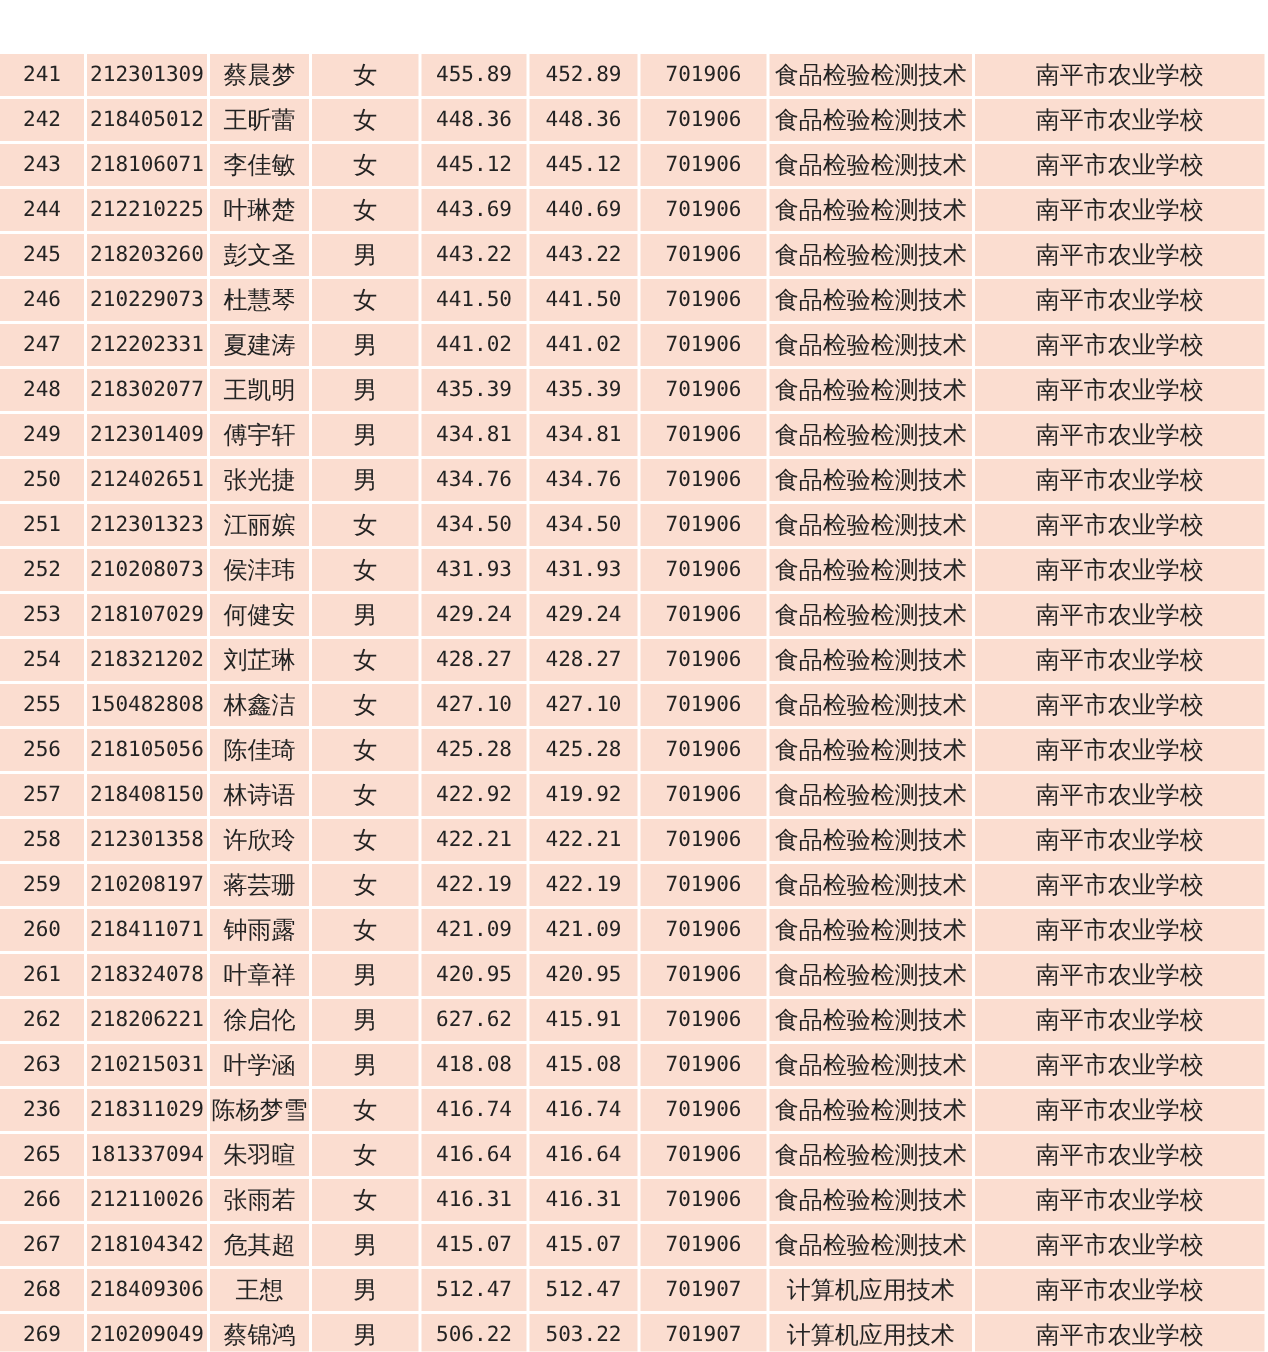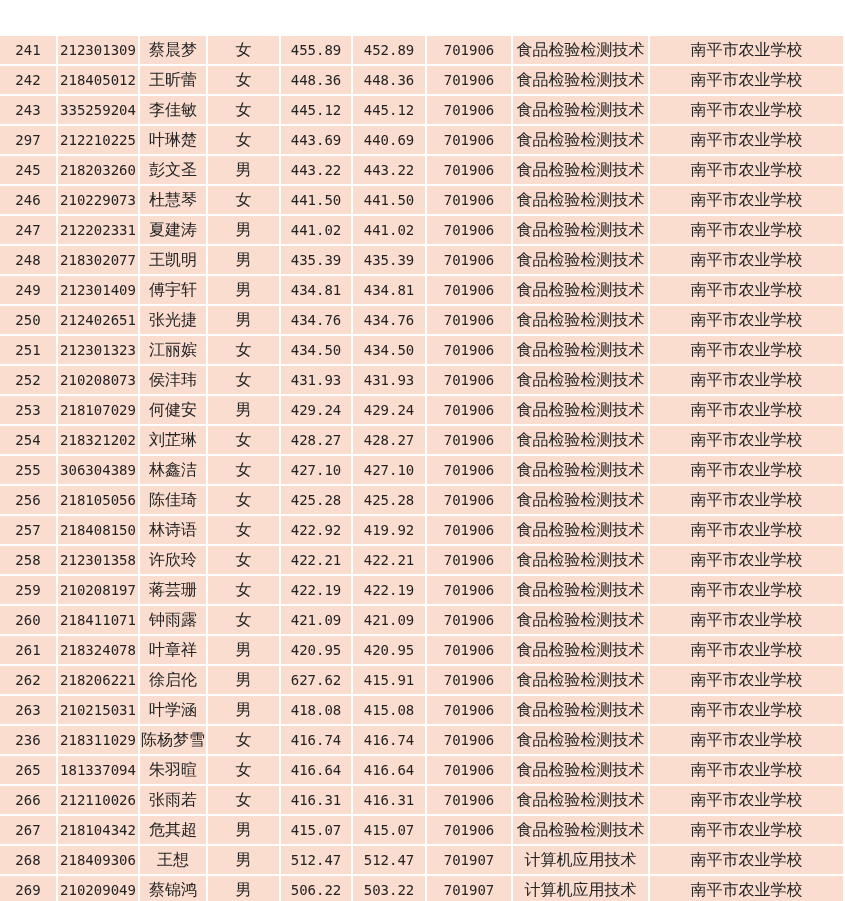--- a/index.html
+++ b/index.html
@@ -41,33 +41,33 @@
     font-family: "DejaVu Sans", sans-serif;
     font-size: 16px;
   }
 </style>
 </head>
 <body>
 
 <div class="grid" id="grid">
     <div class="row"><div class="cell num">241</div><div class="cell num">212301309</div><div class="cell cjk">蔡晨梦</div><div class="cell cjk">女</div><div class="cell num">455.89</div><div class="cell num">452.89</div><div class="cell num">701906</div><div class="cell cjk">食品检验检测技术</div><div class="cell cjk">南平市农业学校</div></div>
     <div class="row"><div class="cell num">242</div><div class="cell num">218405012</div><div class="cell cjk">王昕蕾</div><div class="cell cjk">女</div><div class="cell num">448.36</div><div class="cell num">448.36</div><div class="cell num">701906</div><div class="cell cjk">食品检验检测技术</div><div class="cell cjk">南平市农业学校</div></div>
-    <div class="row"><div class="cell num">243</div><div class="cell num">335259204</div><div class="cell cjk">李佳敏</div><div class="cell cjk">女</div><div class="cell num">445.12</div><div class="cell num">445.12</div><div class="cell num">701906</div><div class="cell cjk">食品检验检测技术</div><div class="cell cjk">南平市农业学校</div></div>
-    <div class="row"><div class="cell num">297</div><div class="cell num">212210225</div><div class="cell cjk">叶琳楚</div><div class="cell cjk">女</div><div class="cell num">443.69</div><div class="cell num">440.69</div><div class="cell num">701906</div><div class="cell cjk">食品检验检测技术</div><div class="cell cjk">南平市农业学校</div></div>
+    <div class="row"><div class="cell num">243</div><div class="cell num">218106071</div><div class="cell cjk">李佳敏</div><div class="cell cjk">女</div><div class="cell num">445.12</div><div class="cell num">445.12</div><div class="cell num">701906</div><div class="cell cjk">食品检验检测技术</div><div class="cell cjk">南平市农业学校</div></div>
+    <div class="row"><div class="cell num">244</div><div class="cell num">212210225</div><div class="cell cjk">叶琳楚</div><div class="cell cjk">女</div><div class="cell num">443.69</div><div class="cell num">440.69</div><div class="cell num">701906</div><div class="cell cjk">食品检验检测技术</div><div class="cell cjk">南平市农业学校</div></div>
     <div class="row"><div class="cell num">245</div><div class="cell num">218203260</div><div class="cell cjk">彭文圣</div><div class="cell cjk">男</div><div class="cell num">443.22</div><div class="cell num">443.22</div><div class="cell num">701906</div><div class="cell cjk">食品检验检测技术</div><div class="cell cjk">南平市农业学校</div></div>
     <div class="row"><div class="cell num">246</div><div class="cell num">210229073</div><div class="cell cjk">杜慧琴</div><div class="cell cjk">女</div><div class="cell num">441.50</div><div class="cell num">441.50</div><div class="cell num">701906</div><div class="cell cjk">食品检验检测技术</div><div class="cell cjk">南平市农业学校</div></div>
     <div class="row"><div class="cell num">247</div><div class="cell num">212202331</div><div class="cell cjk">夏建涛</div><div class="cell cjk">男</div><div class="cell num">441.02</div><div class="cell num">441.02</div><div class="cell num">701906</div><div class="cell cjk">食品检验检测技术</div><div class="cell cjk">南平市农业学校</div></div>
     <div class="row"><div class="cell num">248</div><div class="cell num">218302077</div><div class="cell cjk">王凯明</div><div class="cell cjk">男</div><div class="cell num">435.39</div><div class="cell num">435.39</div><div class="cell num">701906</div><div class="cell cjk">食品检验检测技术</div><div class="cell cjk">南平市农业学校</div></div>
     <div class="row"><div class="cell num">249</div><div class="cell num">212301409</div><div class="cell cjk">傅宇轩</div><div class="cell cjk">男</div><div class="cell num">434.81</div><div class="cell num">434.81</div><div class="cell num">701906</div><div class="cell cjk">食品检验检测技术</div><div class="cell cjk">南平市农业学校</div></div>
     <div class="row"><div class="cell num">250</div><div class="cell num">212402651</div><div class="cell cjk">张光捷</div><div class="cell cjk">男</div><div class="cell num">434.76</div><div class="cell num">434.76</div><div class="cell num">701906</div><div class="cell cjk">食品检验检测技术</div><div class="cell cjk">南平市农业学校</div></div>
     <div class="row"><div class="cell num">251</div><div class="cell num">212301323</div><div class="cell cjk">江丽嫔</div><div class="cell cjk">女</div><div class="cell num">434.50</div><div class="cell num">434.50</div><div class="cell num">701906</div><div class="cell cjk">食品检验检测技术</div><div class="cell cjk">南平市农业学校</div></div>
     <div class="row"><div class="cell num">252</div><div class="cell num">210208073</div><div class="cell cjk">侯沣玮</div><div class="cell cjk">女</div><div class="cell num">431.93</div><div class="cell num">431.93</div><div class="cell num">701906</div><div class="cell cjk">食品检验检测技术</div><div class="cell cjk">南平市农业学校</div></div>
     <div class="row"><div class="cell num">253</div><div class="cell num">218107029</div><div class="cell cjk">何健安</div><div class="cell cjk">男</div><div class="cell num">429.24</div><div class="cell num">429.24</div><div class="cell num">701906</div><div class="cell cjk">食品检验检测技术</div><div class="cell cjk">南平市农业学校</div></div>
     <div class="row"><div class="cell num">254</div><div class="cell num">218321202</div><div class="cell cjk">刘芷琳</div><div class="cell cjk">女</div><div class="cell num">428.27</div><div class="cell num">428.27</div><div class="cell num">701906</div><div class="cell cjk">食品检验检测技术</div><div class="cell cjk">南平市农业学校</div></div>
-    <div class="row"><div class="cell num">255</div><div class="cell num">306304389</div><div class="cell cjk">林鑫洁</div><div class="cell cjk">女</div><div class="cell num">427.10</div><div class="cell num">427.10</div><div class="cell num">701906</div><div class="cell cjk">食品检验检测技术</div><div class="cell cjk">南平市农业学校</div></div>
+    <div class="row"><div class="cell num">255</div><div class="cell num">150482808</div><div class="cell cjk">林鑫洁</div><div class="cell cjk">女</div><div class="cell num">427.10</div><div class="cell num">427.10</div><div class="cell num">701906</div><div class="cell cjk">食品检验检测技术</div><div class="cell cjk">南平市农业学校</div></div>
     <div class="row"><div class="cell num">256</div><div class="cell num">218105056</div><div class="cell cjk">陈佳琦</div><div class="cell cjk">女</div><div class="cell num">425.28</div><div class="cell num">425.28</div><div class="cell num">701906</div><div class="cell cjk">食品检验检测技术</div><div class="cell cjk">南平市农业学校</div></div>
     <div class="row"><div class="cell num">257</div><div class="cell num">218408150</div><div class="cell cjk">林诗语</div><div class="cell cjk">女</div><div class="cell num">422.92</div><div class="cell num">419.92</div><div class="cell num">701906</div><div class="cell cjk">食品检验检测技术</div><div class="cell cjk">南平市农业学校</div></div>
     <div class="row"><div class="cell num">258</div><div class="cell num">212301358</div><div class="cell cjk">许欣玲</div><div class="cell cjk">女</div><div class="cell num">422.21</div><div class="cell num">422.21</div><div class="cell num">701906</div><div class="cell cjk">食品检验检测技术</div><div class="cell cjk">南平市农业学校</div></div>
     <div class="row"><div class="cell num">259</div><div class="cell num">210208197</div><div class="cell cjk">蒋芸珊</div><div class="cell cjk">女</div><div class="cell num">422.19</div><div class="cell num">422.19</div><div class="cell num">701906</div><div class="cell cjk">食品检验检测技术</div><div class="cell cjk">南平市农业学校</div></div>
     <div class="row"><div class="cell num">260</div><div class="cell num">218411071</div><div class="cell cjk">钟雨露</div><div class="cell cjk">女</div><div class="cell num">421.09</div><div class="cell num">421.09</div><div class="cell num">701906</div><div class="cell cjk">食品检验检测技术</div><div class="cell cjk">南平市农业学校</div></div>
     <div class="row"><div class="cell num">261</div><div class="cell num">218324078</div><div class="cell cjk">叶章祥</div><div class="cell cjk">男</div><div class="cell num">420.95</div><div class="cell num">420.95</div><div class="cell num">701906</div><div class="cell cjk">食品检验检测技术</div><div class="cell cjk">南平市农业学校</div></div>
     <div class="row"><div class="cell num">262</div><div class="cell num">218206221</div><div class="cell cjk">徐启伦</div><div class="cell cjk">男</div><div class="cell num">627.62</div><div class="cell num">415.91</div><div class="cell num">701906</div><div class="cell cjk">食品检验检测技术</div><div class="cell cjk">南平市农业学校</div></div>
     <div class="row"><div class="cell num">263</div><div class="cell num">210215031</div><div class="cell cjk">叶学涵</div><div class="cell cjk">男</div><div class="cell num">418.08</div><div class="cell num">415.08</div><div class="cell num">701906</div><div class="cell cjk">食品检验检测技术</div><div class="cell cjk">南平市农业学校</div></div>
     <div class="row"><div class="cell num">236</div><div class="cell num">218311029</div><div class="cell cjk">陈杨梦雪</div><div class="cell cjk">女</div><div class="cell num">416.74</div><div class="cell num">416.74</div><div class="cell num">701906</div><div class="cell cjk">食品检验检测技术</div><div class="cell cjk">南平市农业学校</div></div>
     <div class="row"><div class="cell num">265</div><div class="cell num">181337094</div><div class="cell cjk">朱羽暄</div><div class="cell cjk">女</div><div class="cell num">416.64</div><div class="cell num">416.64</div><div class="cell num">701906</div><div class="cell cjk">食品检验检测技术</div><div class="cell cjk">南平市农业学校</div></div>

